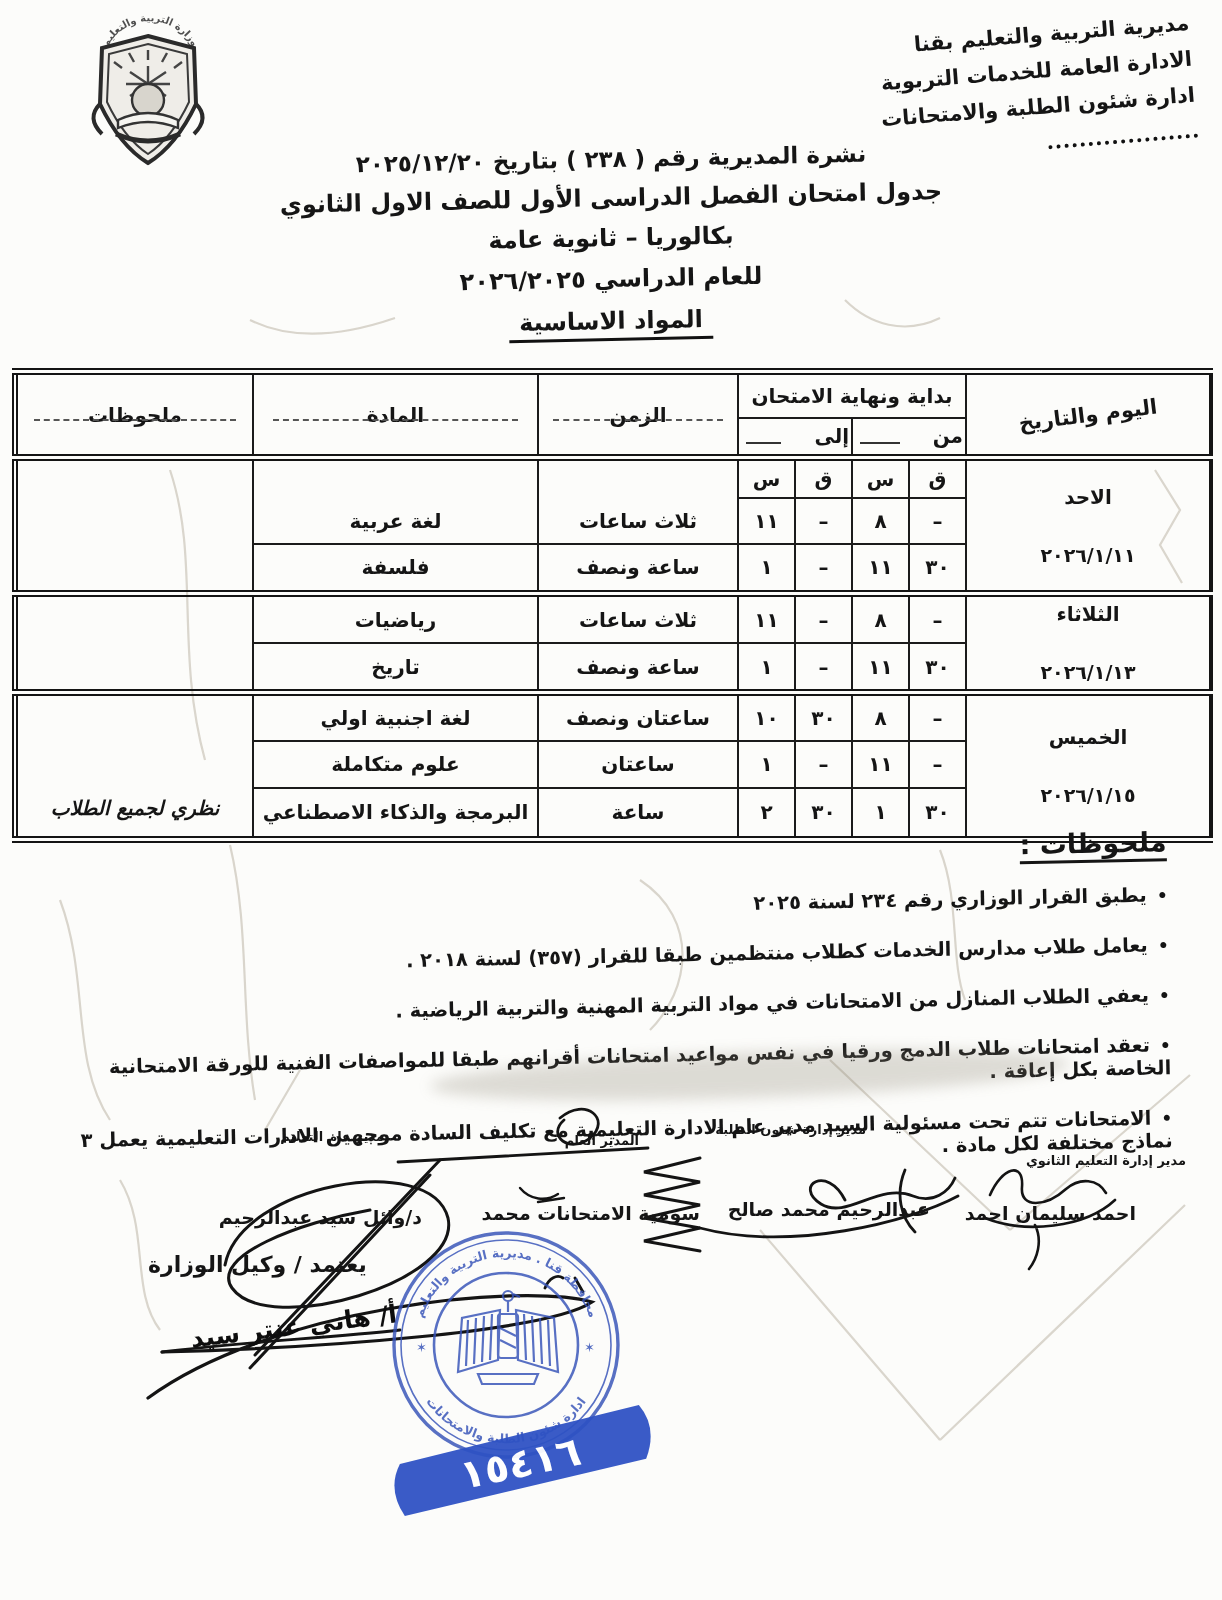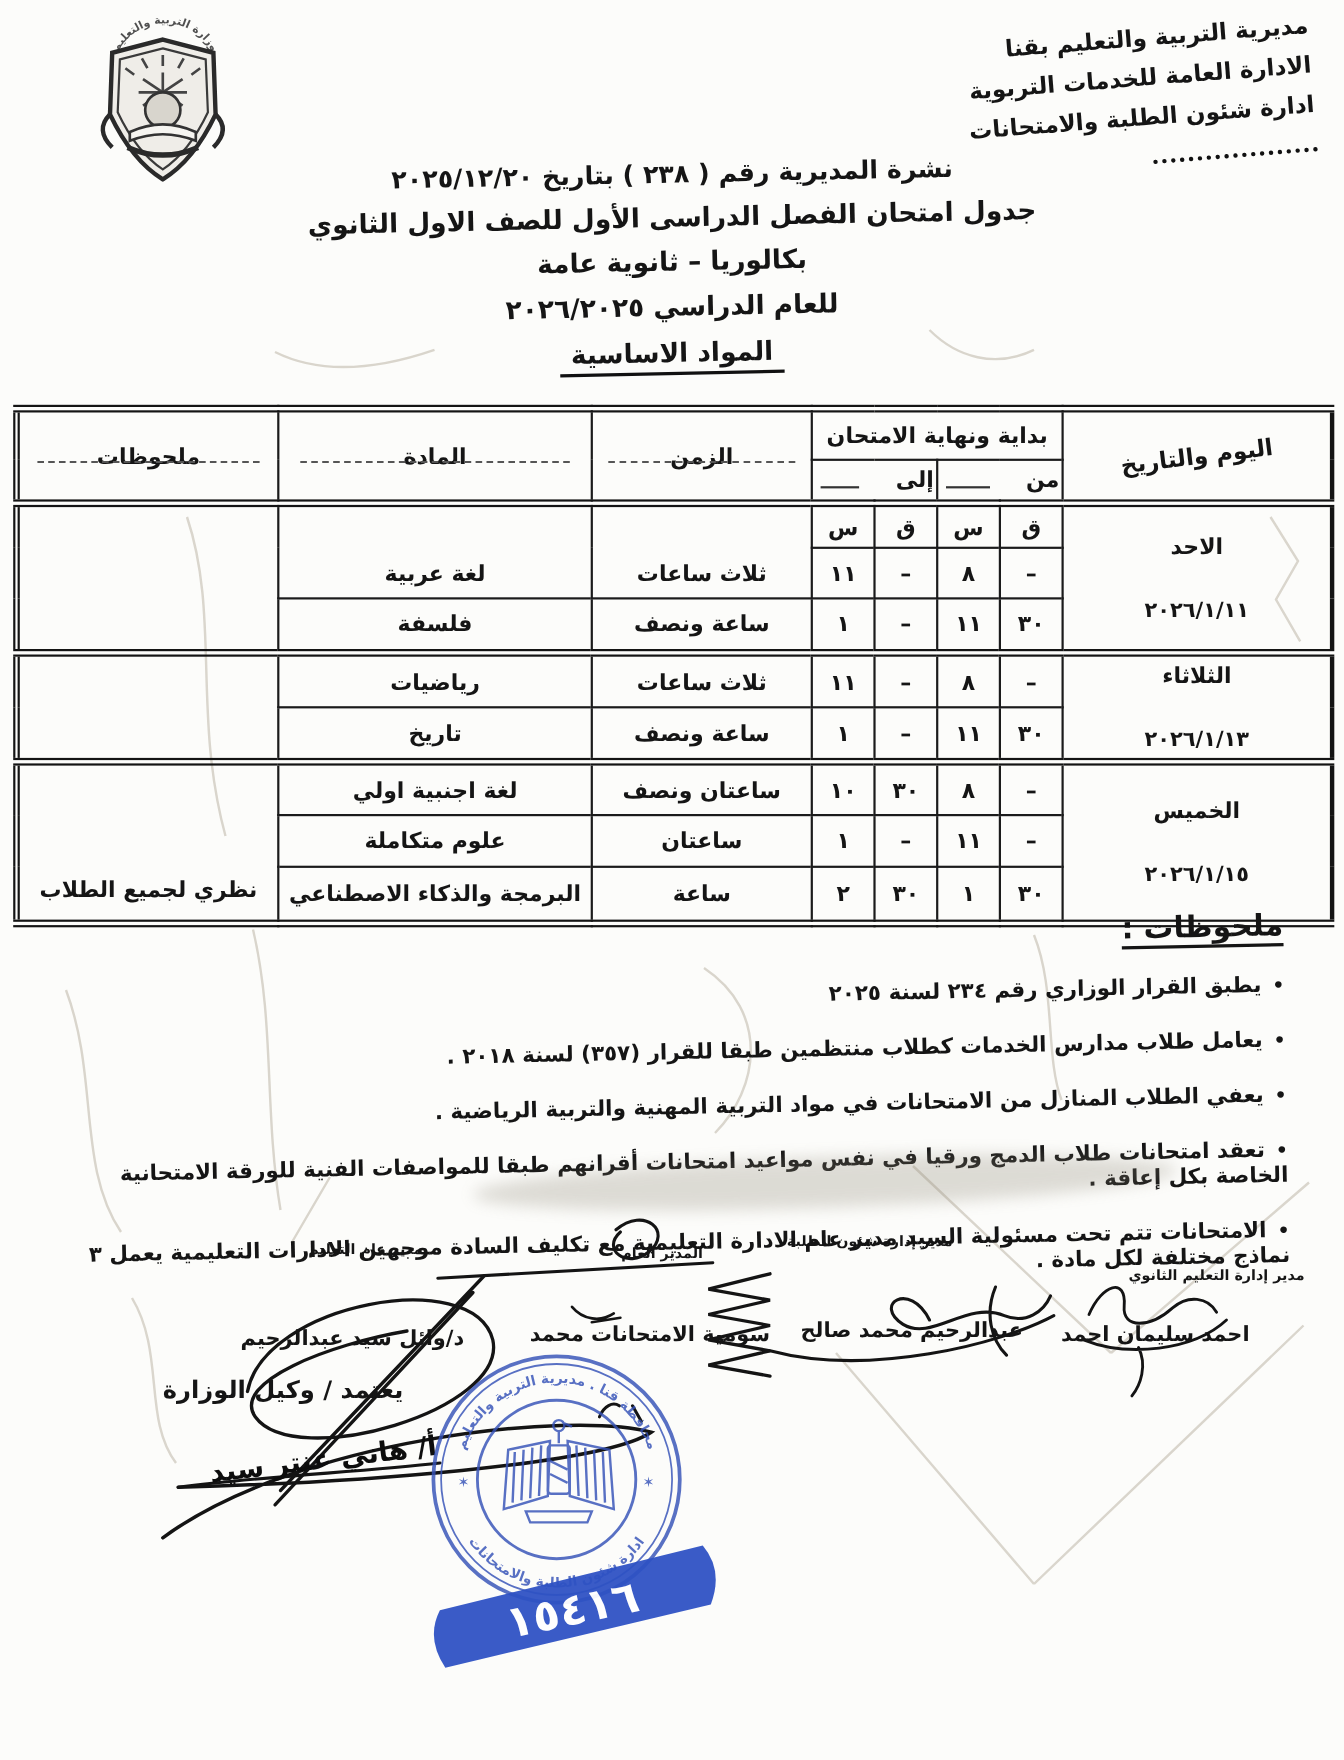--- a/index.html
+++ b/index.html
@@ -33,21 +33,21 @@
   
   table.exam { position:absolute; top:368px; left:12px; width:1198px;
     border-collapse:collapse; table-layout:fixed; direction:rtl;
     border-top:7px double #141414; border-bottom:7px double #141414;
     border-right:4px solid #141414; border-left:6px double #141414; }
   table.exam th, table.exam td {
     border:2px solid #1b1b1b; text-align:center; vertical-align:middle;
     font-weight:bold; font-size:20px; padding:2px; overflow:hidden; }
   .hsep { border-bottom:7px double #141414 !important; }
   .tall { vertical-align:bottom !important; padding-bottom:10px !important; }
-  .cell-bottom { vertical-align:bottom !important; padding-bottom:16px !important; }
+  .cell-bottom { vertical-align:bottom !important; padding-bottom:16px !important;font-style:italic; }
   th.day-hdr div { transform:rotate(-7deg); font-size:21px; }
   .daycell { line-height:30px; font-size:21px; }
   .daycell .ddate { font-size:19px; margin-top:28px; }
   .lbl-line { display:flex; align-items:center; justify-content:flex-start;gap:28px; }
   .lbl-line .tail { flex:1; max-width:70px; border-bottom:2px solid #333; transform:translateY(7px); margin:0 5px; }
   .hdr-flex { display:flex; flex-direction:column; height:100%; justify-content:center; position:relative; }
   .hdr-dash { position:absolute; bottom:6px; left:6%; width:88%; border-bottom:2px dashed #555; }
   .smallhdr { font-size:20px; }
 
   

